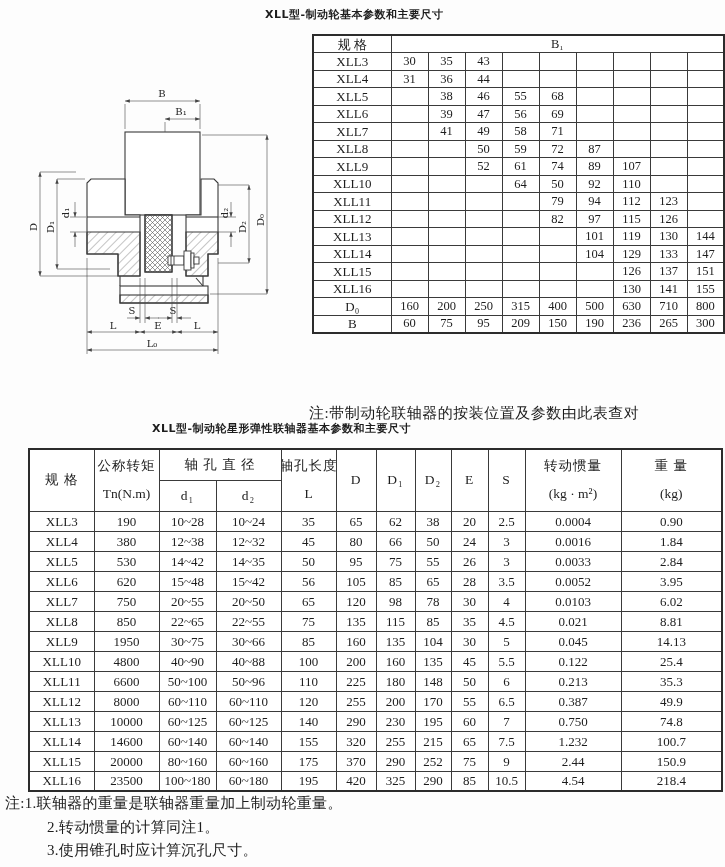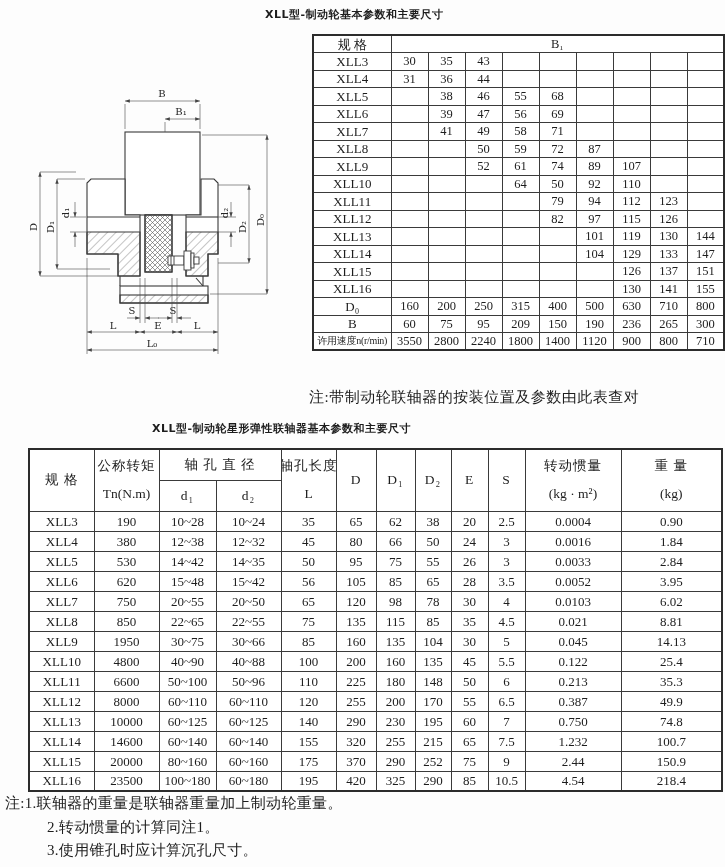--- a/index.html
+++ b/index.html
@@ -7,21 +7,21 @@
     width:725px;height:867px;position:relative;background:#fdfdfd;
     font-family:"Liberation Serif","DejaVu Serif",serif;color:#1d1d1d;
     overflow:hidden;
   }
   .abs{position:absolute;}
   .title{
     font-family:"DejaVu Sans","Liberation Sans",sans-serif;
     font-size:11px;font-weight:700;letter-spacing:.5px;white-space:nowrap;
   }
   .unit{font-family:Liberation Serif, serif;font-size:12px;margin-top:32px;}
-  .note1{font-size:15px;letter-spacing:.5px;white-space:nowrap;}
+  .note1{font-size:15px;letter-spacing:.5px;white-space:nowrap;margin-top:16px;}
   .fn{font-size:15px;letter-spacing:.3px;white-space:nowrap;}
 
   table{border-collapse:collapse;table-layout:fixed;background:#fff;}
   td{border:1px solid #3a3a3a;text-align:center;vertical-align:middle;
      padding:0;overflow:hidden;white-space:nowrap;}
 
   .t1{width:411px;border:2px solid #2c2c2c;}
   .t1 tr{height:17.5px;}
   .t1 td{font-size:12.5px;line-height:1;}
   .t1 td.lbl{font-size:13px;}
@@ -371,32 +371,20 @@
           <td class="lbl">B</td>
           <td>60</td>
           <td>75</td>
           <td>95</td>
           <td>209</td>
           <td>150</td>
           <td>190</td>
           <td>236</td>
           <td>265</td>
           <td>300</td>
-        </tr>
-        <tr>
-          <td class="lbl sm">许用速度n(r/min)</td>
-          <td>3550</td>
-          <td>2800</td>
-          <td>2240</td>
-          <td>1800</td>
-          <td>1400</td>
-          <td>1120</td>
-          <td>900</td>
-          <td>800</td>
-          <td>710</td>
         </tr>
       </tbody>
   </table>
 </div>
 
 <div class="abs note1" style="left:309px;top:388px">注:带制动轮联轴器的按装位置及参数由此表查对</div>
 
 <div class="abs title" style="left:152px;top:421px">XLL型-制动轮星形弹性联轴器基本参数和主要尺寸</div>
 <div class="abs unit" style="left:610px;top:423px">mm</div>
 

